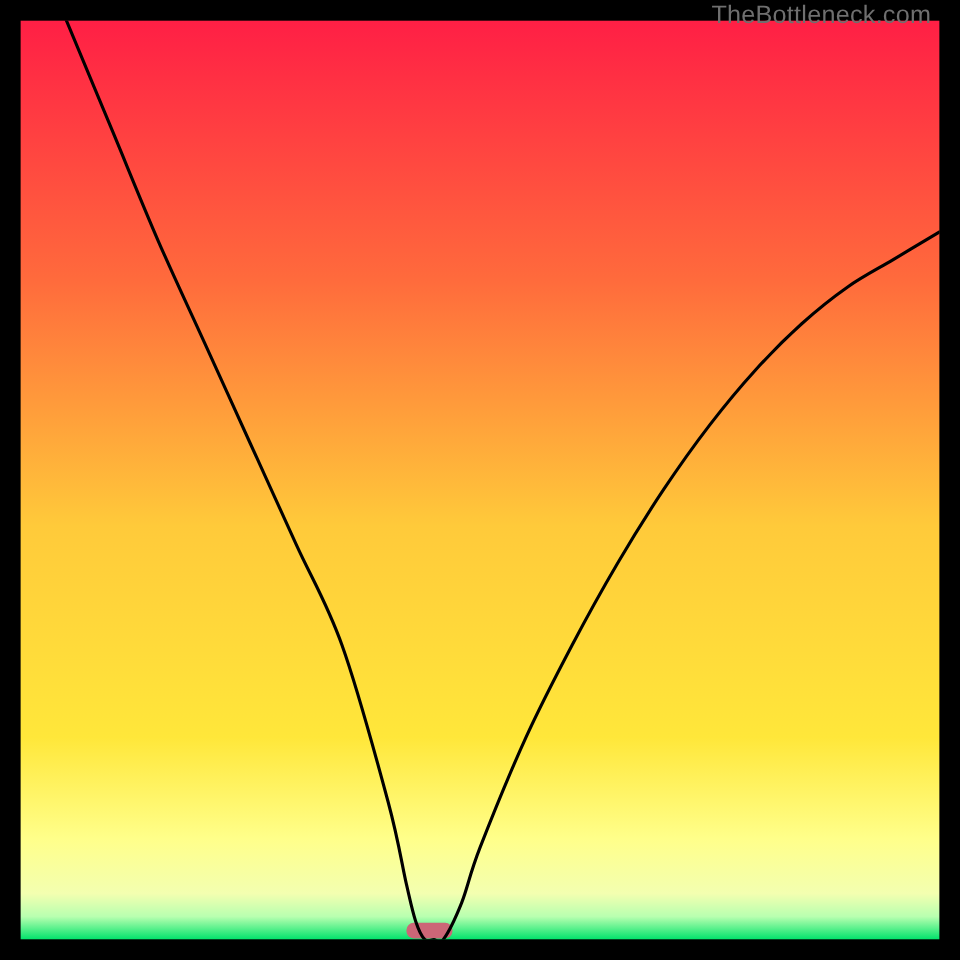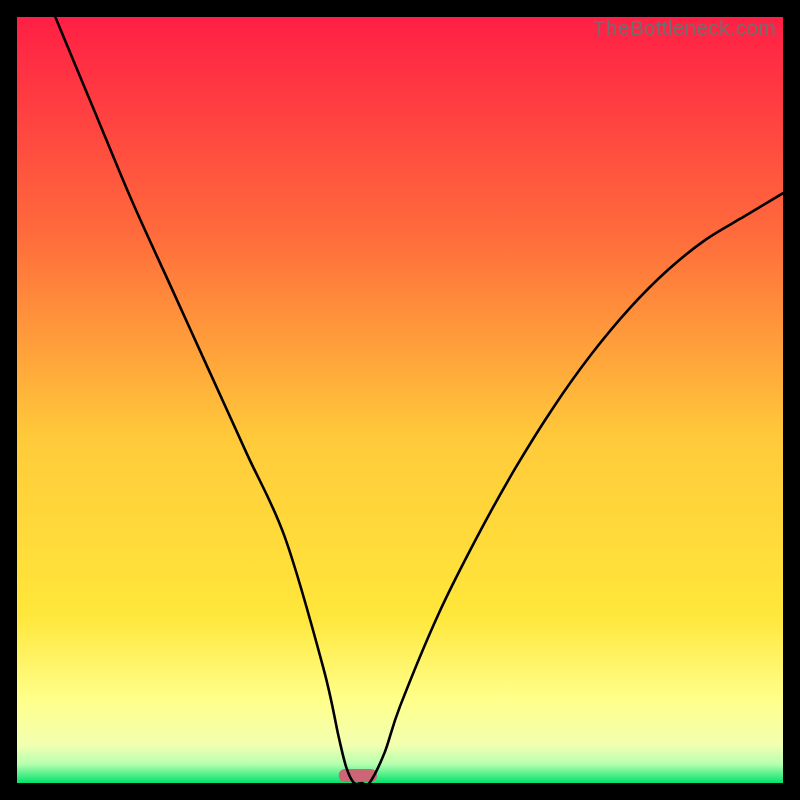--- a/index.html
+++ b/index.html
@@ -14,21 +14,21 @@
   .frame {
     position: absolute;
     left: 17px;
     top: 17px;
     width: 766px;
     height: 766px;
     box-sizing: border-box;
   }
   .watermark {
     position: absolute;
-    top: 16px;
+    top: 1px;
     right: 24px;
     color: #6f6f6f;
     font-size: 21px;
     font-weight: 500;
     letter-spacing: 0.2px;
     user-select: none;
   }
   svg {
     display: block;
   }

